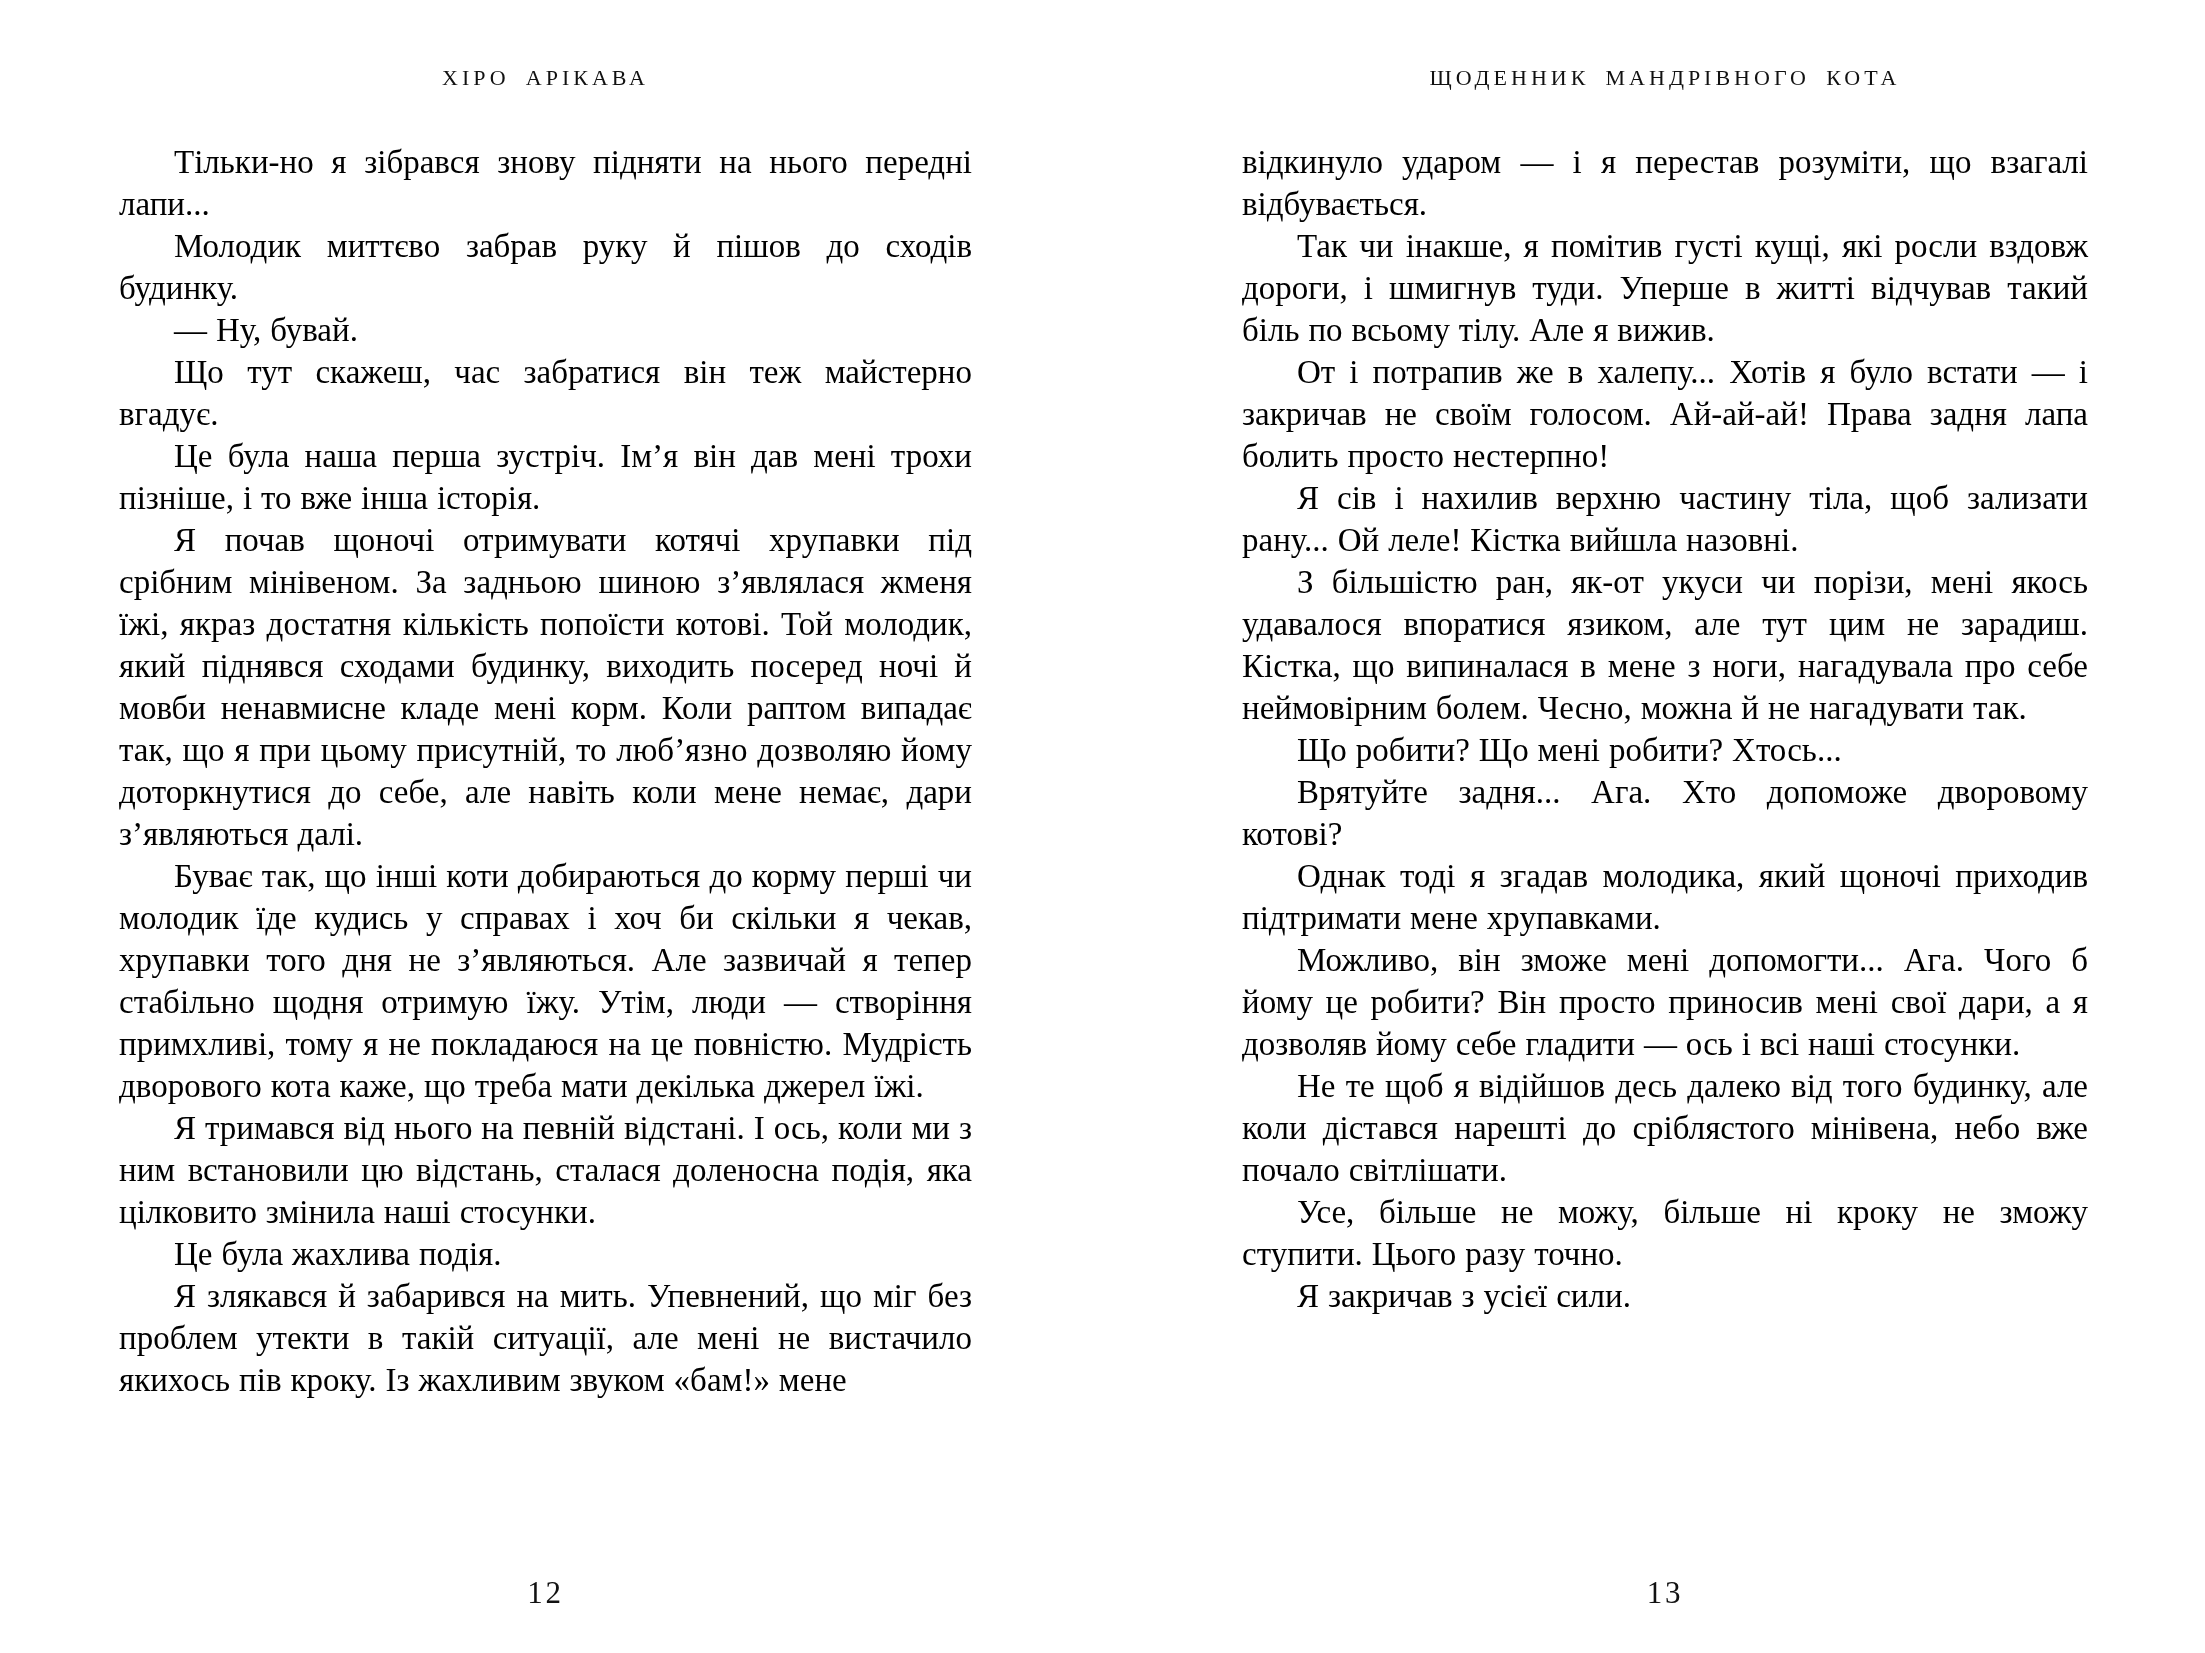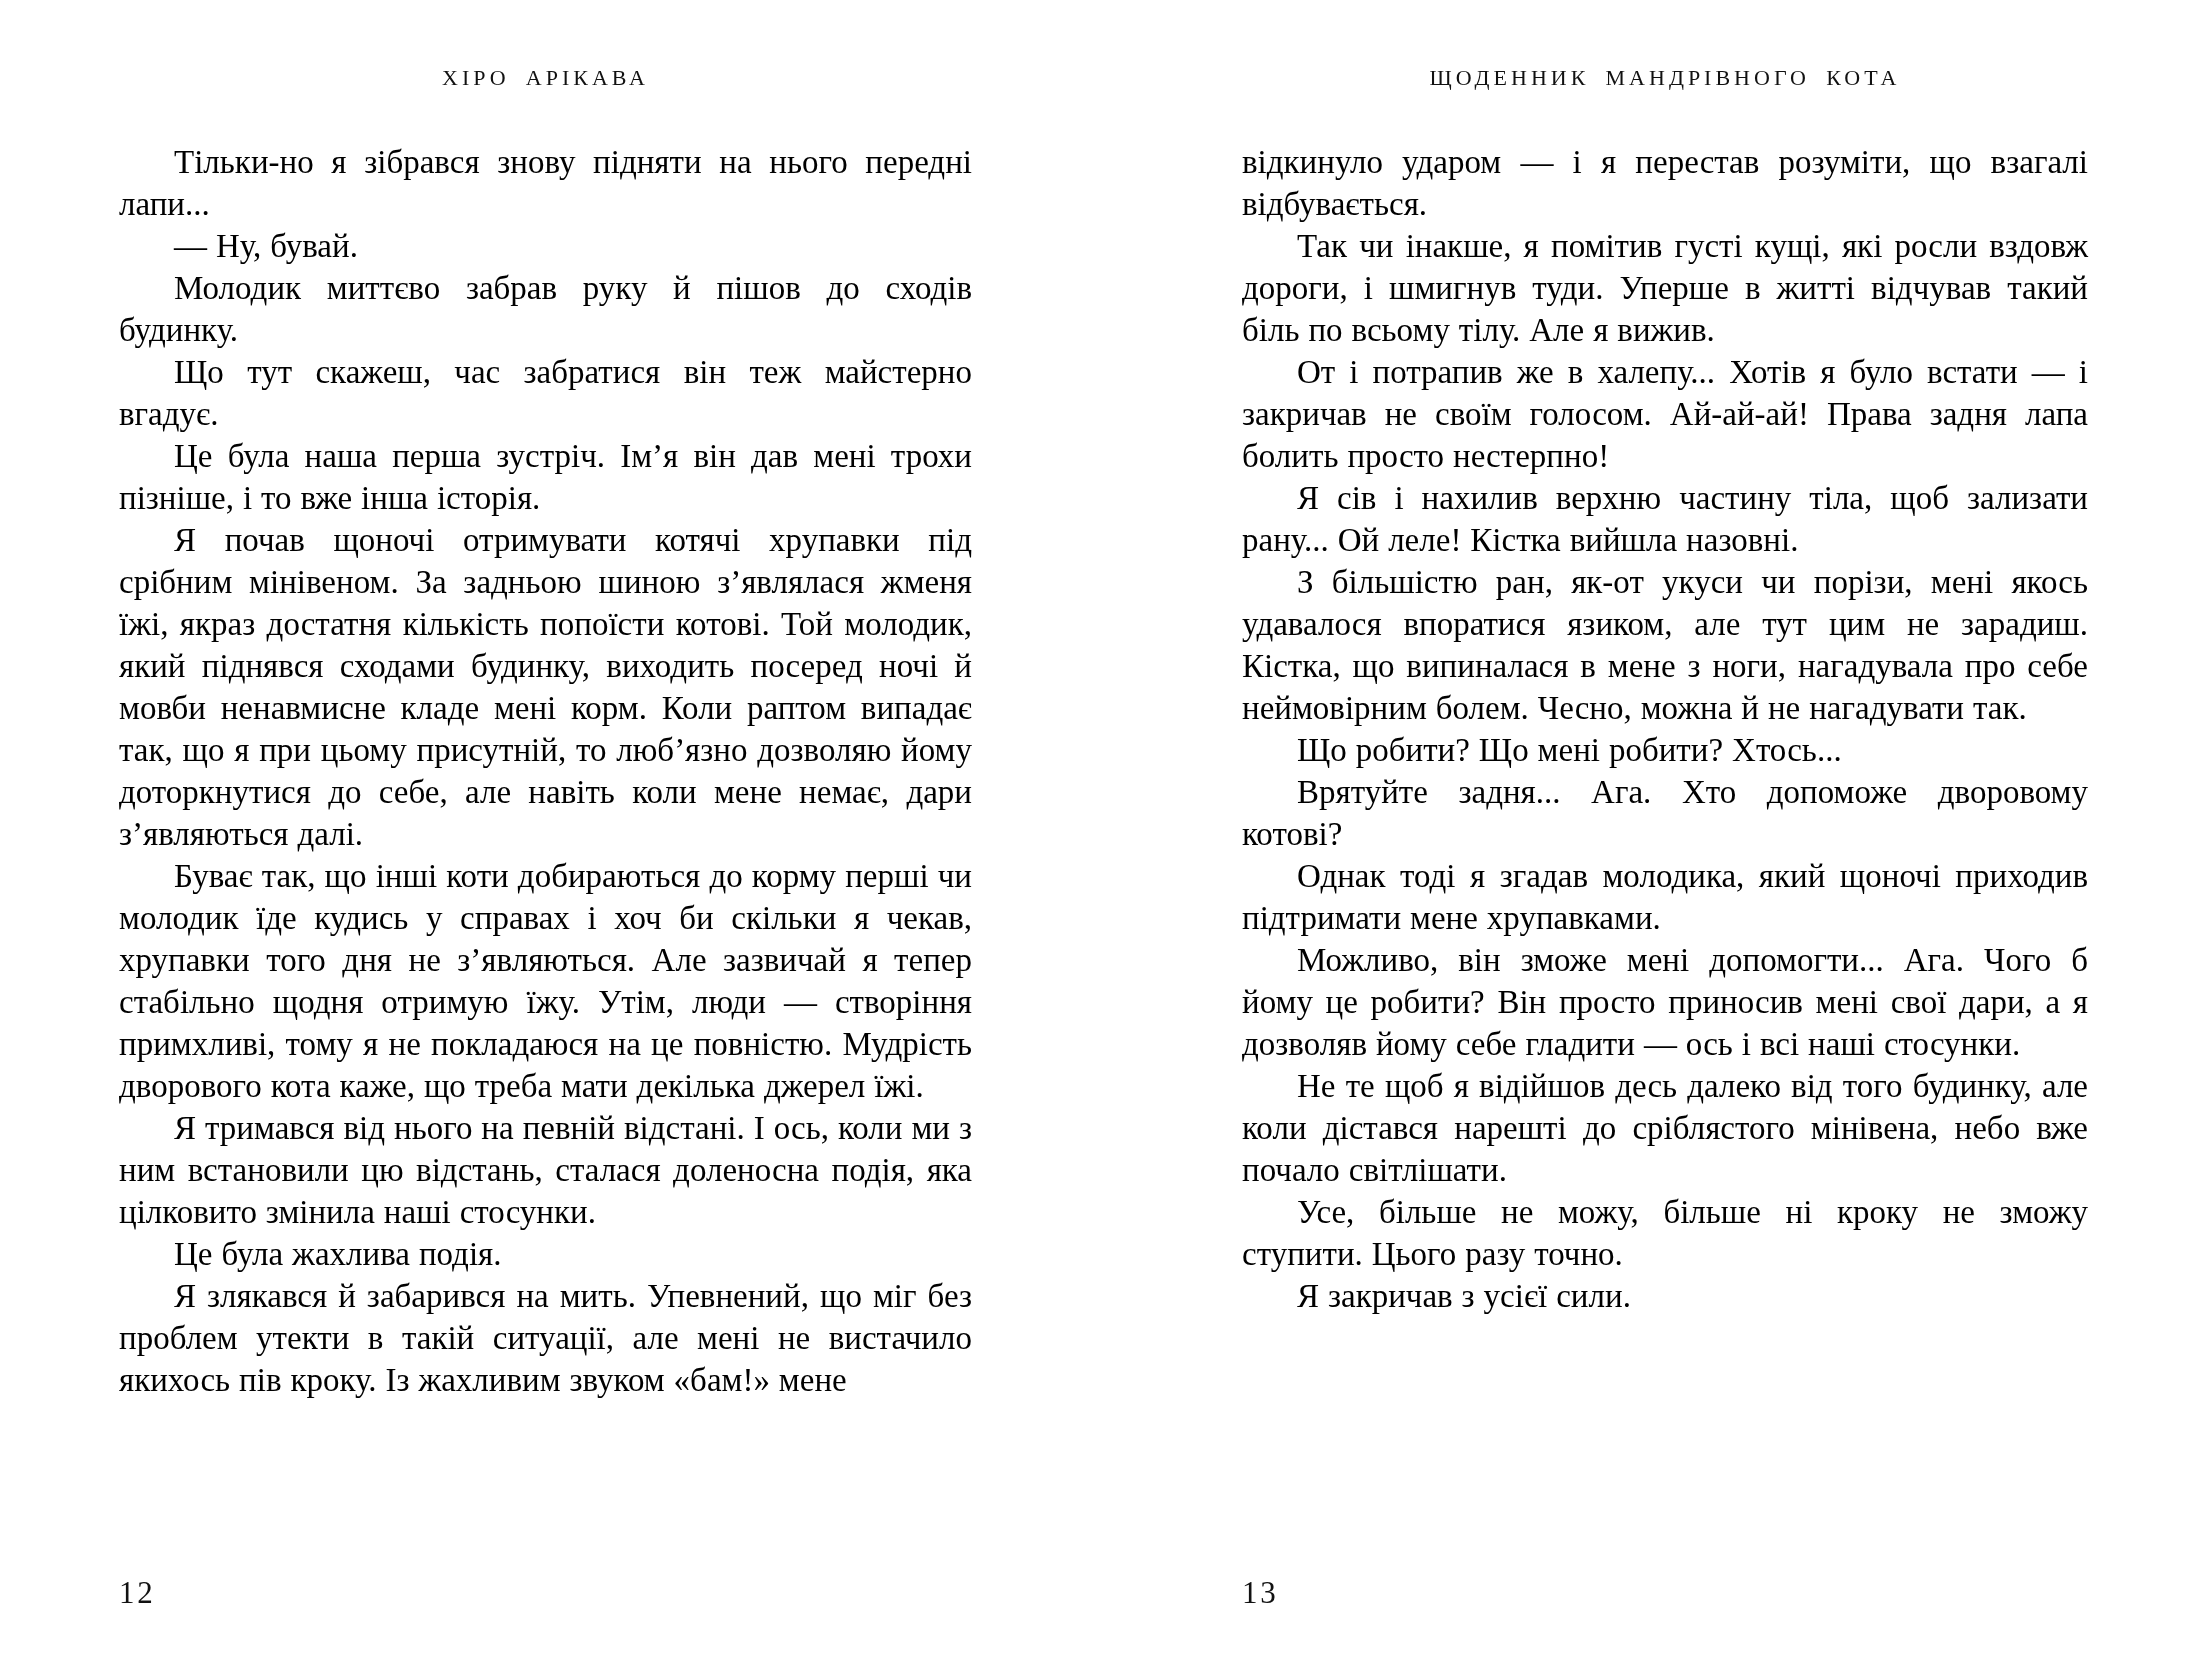--- a/index.html
+++ b/index.html
@@ -59,36 +59,37 @@
     word-spacing: 0.7px;
   }
   p.para.no-indent { text-indent: 0; }
   p.para.section-gap { }
 
   .page-number {
     position: absolute;
     top: 1575px;
     font-size: 31px;
     letter-spacing: 2.7px;
+    text-align: center;
     color: #111111;
   }
   .page--left  .page-number { left: 119px; width: 853px; }
   .page--right .page-number { left: 139px; width: 846px; }
 </style>
 </head>
 <body>
 
 <div class="spread">
 
   <div class="page page--left">
     <div class="running-header">ХІРО АРІКАВА</div>
     <div class="page-body" id="left-body">
         <p class="para">Тільки-но я зібрався знову підняти на нього передні лапи...</p>
+        <p class="para">Молодик миттєво забрав руку й пішов до сходів будинку.</p>
         <p class="para">— Ну, бувай.</p>
-        <p class="para">Молодик миттєво забрав руку й пішов до сходів будинку.</p>
         <p class="para">Що тут скажеш, час забратися він теж майстерно вгадує.</p>
         <p class="para">Це була наша перша зустріч. Ім’я він дав мені трохи пізніше, і то вже інша історія.</p>
         <p class="para section-gap">Я почав щоночі отримувати котячі хрупавки під срібним мінівеном. За задньою шиною з’являлася жменя їжі, якраз достатня кількість попоїсти котові. Той молодик, який піднявся сходами будинку, виходить посеред ночі й мовби ненавмисне кладе мені корм. Коли раптом випадає так, що я при цьому присутній, то люб’язно дозволяю йому доторкнутися до себе, але навіть коли мене немає, дари з’являються далі.</p>
         <p class="para">Буває так, що інші коти добираються до корму перші чи молодик їде кудись у справах і хоч би скільки я чекав, хрупавки того дня не з’являються. Але зазвичай я тепер стабільно щодня отримую їжу. Утім, люди — створіння примхливі, тому я не покладаюся на це повністю. Мудрість дворового кота каже, що треба мати декілька джерел їжі.</p>
         <p class="para">Я тримався від нього на певній відстані. І ось, коли ми з ним встановили цю відстань, сталася доленосна подія, яка цілковито змінила наші стосунки.</p>
         <p class="para">Це була жахлива подія.</p>
         <p class="para">Я злякався й забарився на мить. Упевнений, що міг без проблем утекти в такій ситуації, але мені не вистачило якихось пів кроку. Із жахливим звуком «бам!» мене</p>
       </div>
     <div class="page-number">12</div>
   </div>

